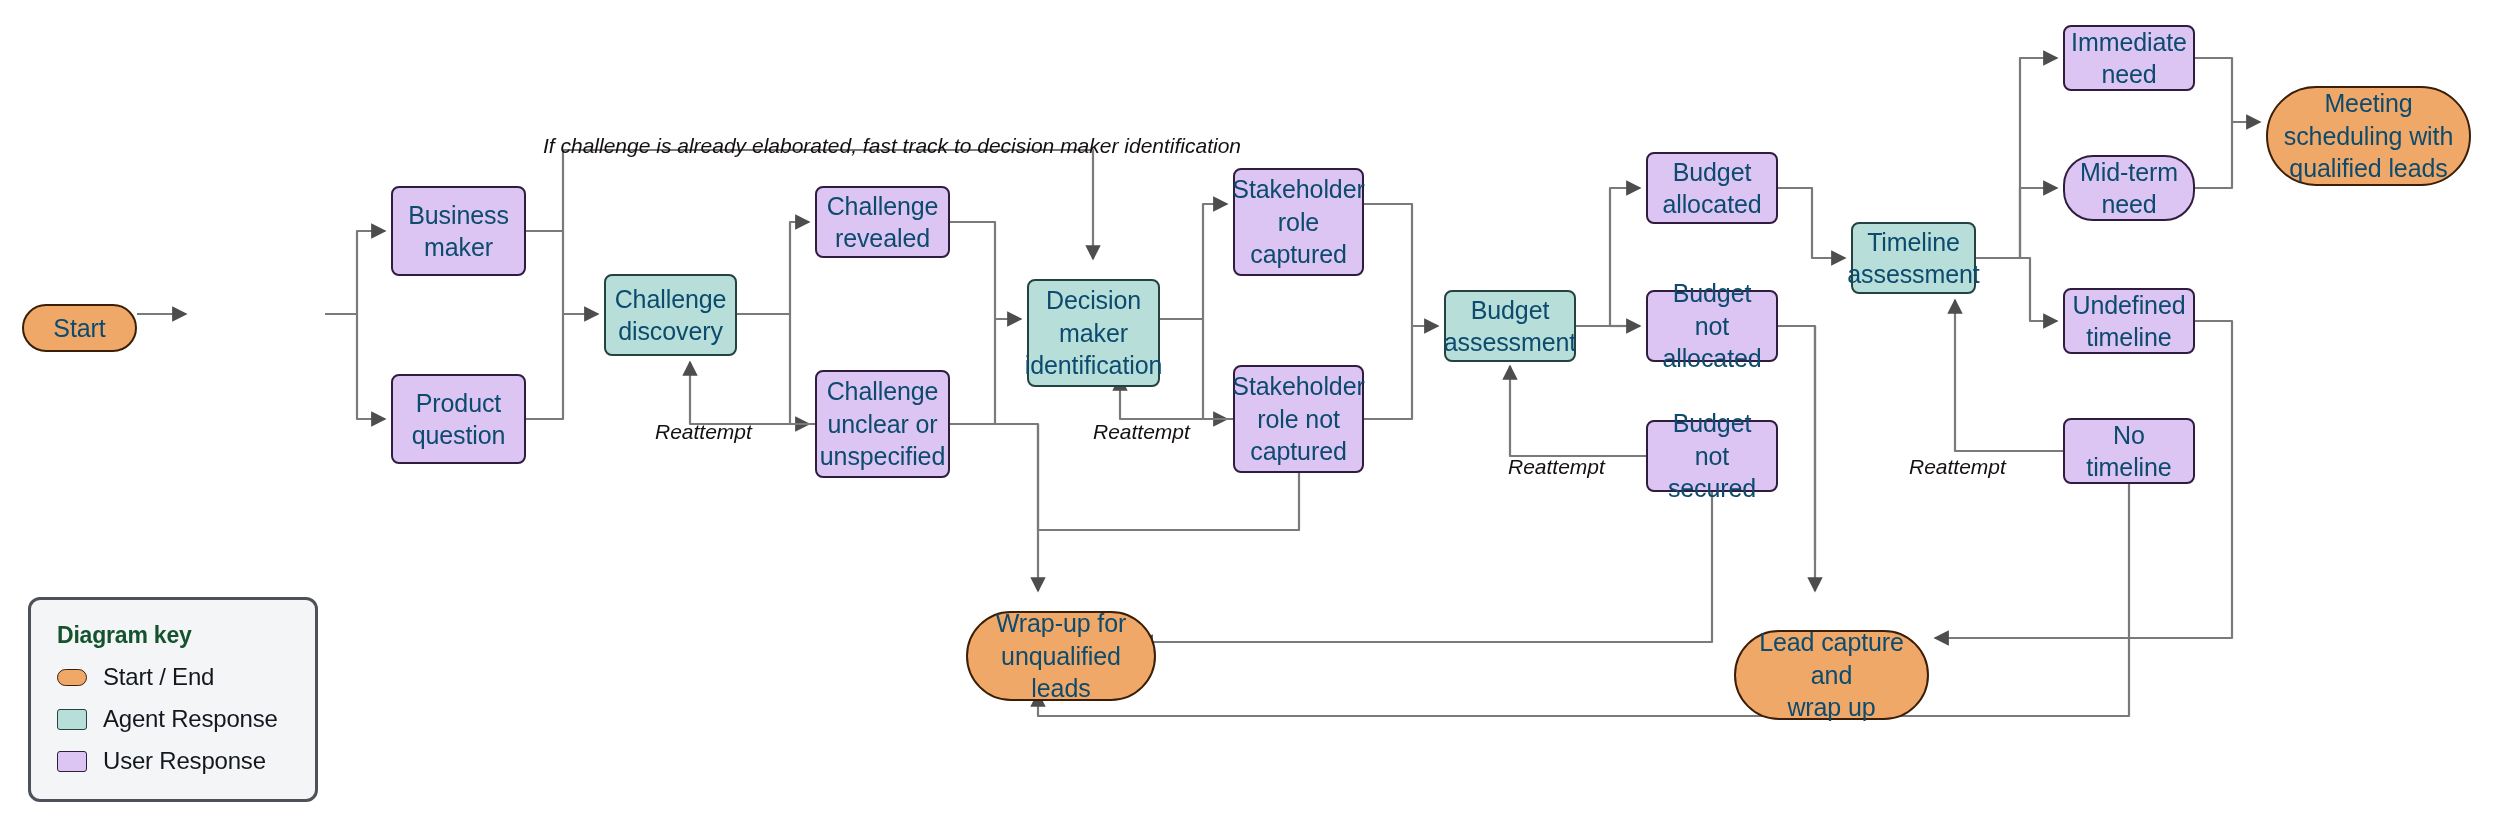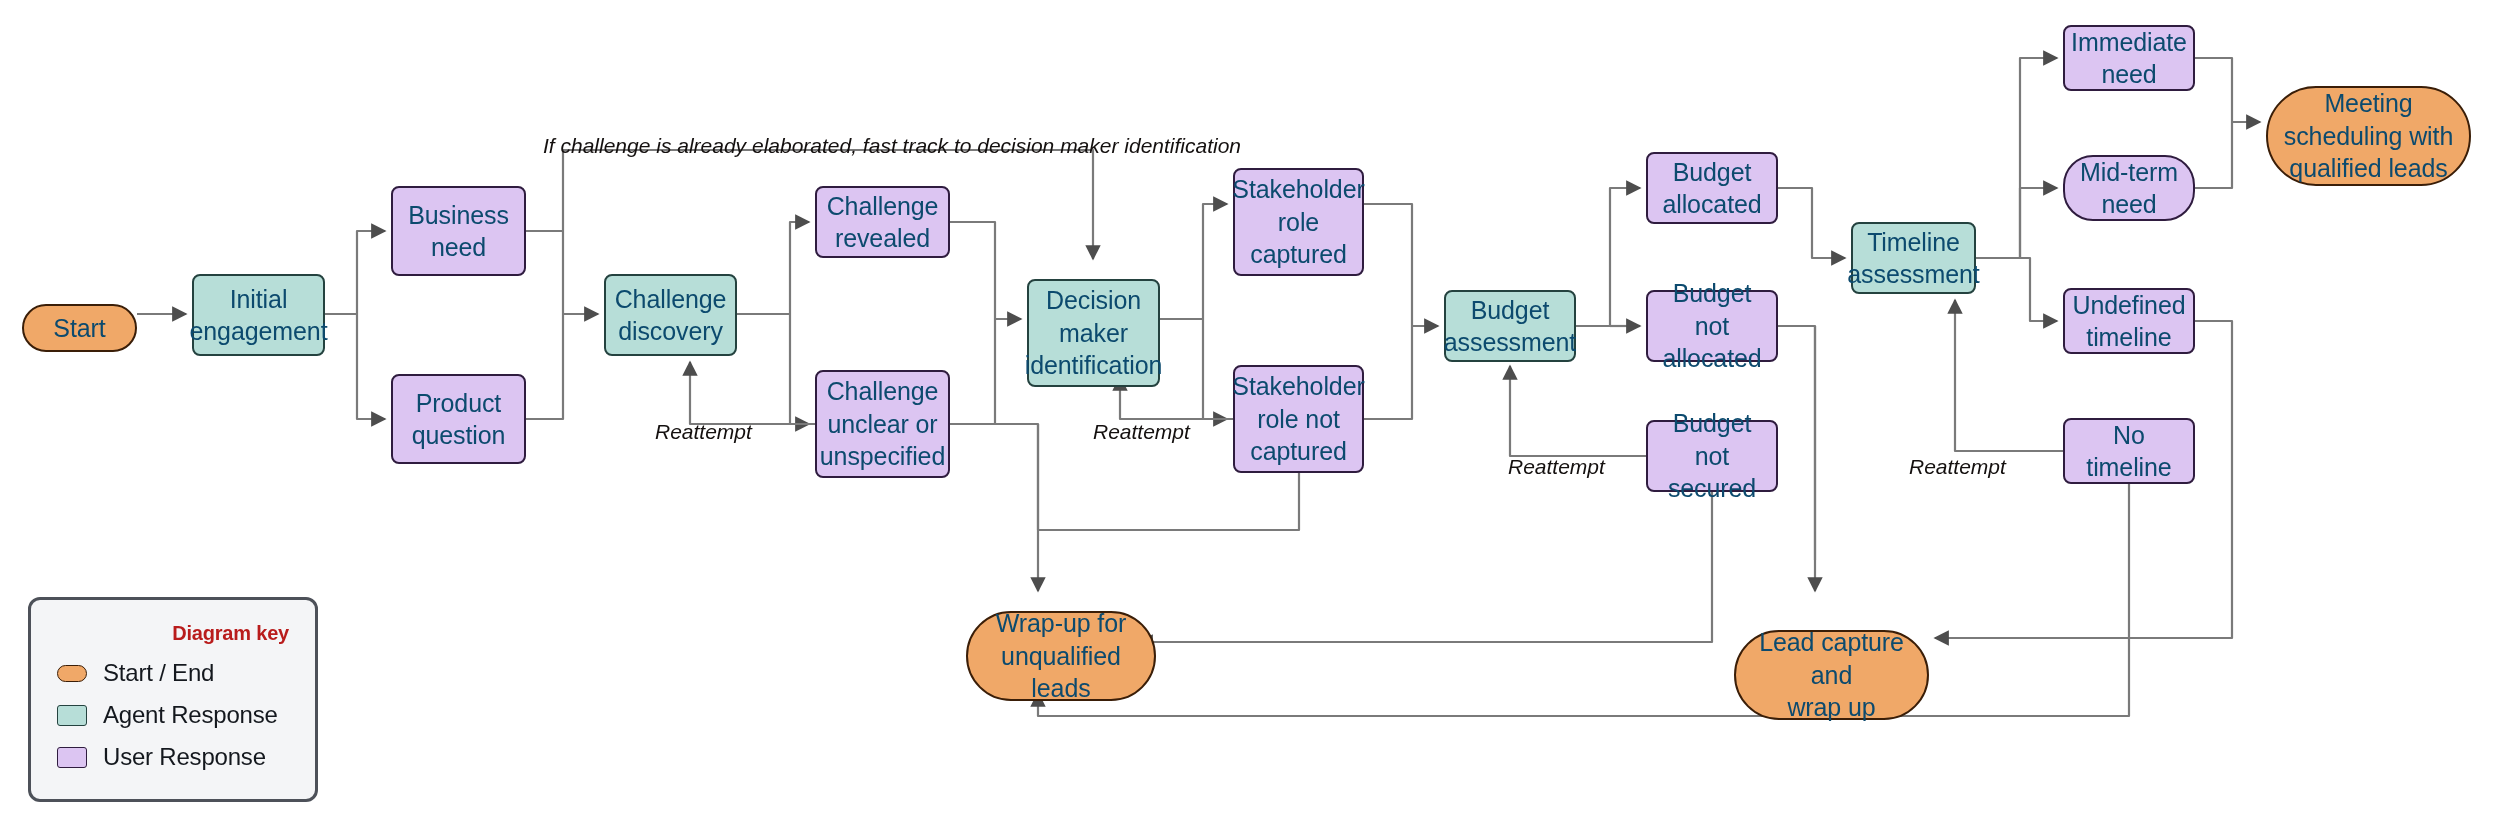--- a/index.html
+++ b/index.html
@@ -71,26 +71,25 @@
   
   #legend {
     position: absolute;
     box-sizing: border-box;
     background: #f4f5f7;
     border: 3px solid #4d5159;
     border-radius: 12px;
     padding: 22px 26px 18px 26px;
   }
   #legend .legend-title {
-    font-size: 20px;
+    font-size: 23px;
     font-weight: bold;
-    color: #b91c1c;
+    color: #14532d;
     margin-bottom: 14px;
     letter-spacing: -0.2px;
-    text-align: right;
   }
   #legend .legend-row {
     display: flex;
     align-items: center;
     margin-bottom: 14px;
   }
   #legend .legend-row:last-child { margin-bottom: 0; }
   #legend .swatch {
     width: 28px;
     height: 19px;
@@ -187,28 +186,24 @@
       <path d="M 2195 321 L 2232 321 L 2232 638 L 1935 638" marker-end="url(#arw)"></path>
 
       <path d="M 2129 484 L 2129 716 L 1038 716 L 1038 693" marker-end="url(#arw)"></path>
     </g>
   </svg>
 
   <div class="node n-terminal" style="left:22px; top:290px; width:115px; height:48px;">
     <span class="nlabel">Start</span>
   </div>
 
-  <div class="node n-agent" style="left:192px; top:274px; width:133px; height:82px;">
-    <span class="nlabel">Initial
-engagement</span>
-  </div>
 
   <div class="node n-user" style="left:391px; top:186px; width:135px; height:90px;">
     <span class="nlabel">Business
-need</span>
+maker</span>
   </div>
 
   <div class="node n-user" style="left:391px; top:374px; width:135px; height:90px;">
     <span class="nlabel">Product
 question</span>
   </div>
 
   <div class="node n-agent" style="left:604px; top:274px; width:133px; height:82px;">
     <span class="nlabel">Challenge
 discovery</span>

